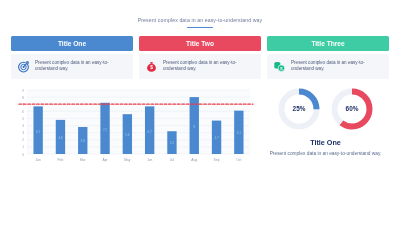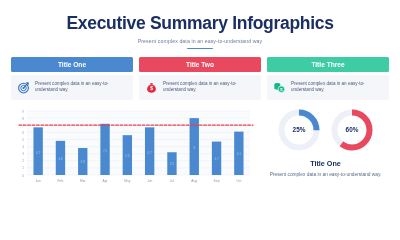--- a/index.html
+++ b/index.html
@@ -113,21 +113,20 @@
     margin-top:3px;
     font-size:4.8px;
     line-height:1.5;
     color:#5A6B8C;
   }
 </style>
 </head>
 <body>
 
 <div id="header">
-  <div id="page-title">Executive Summary Infographics</div>
   <div id="page-subtitle">Present complex data in an easy-to-understand way</div>
   <div id="title-rule"></div>
 </div>
 
 <div id="cards">
 
   <div class="card">
     <div class="card-header" style="background:#4A89D0">Title One</div>
     <div class="card-body">
       <span class="card-icon">

